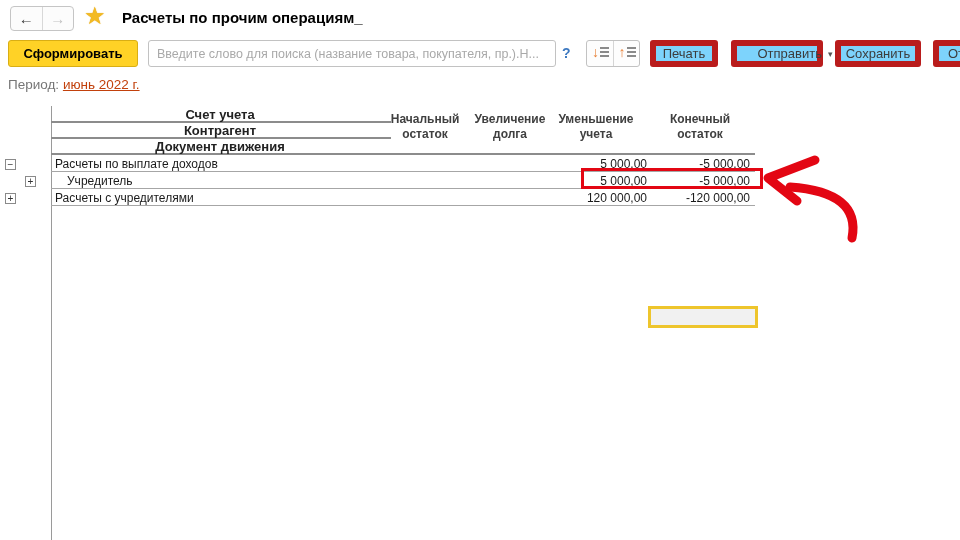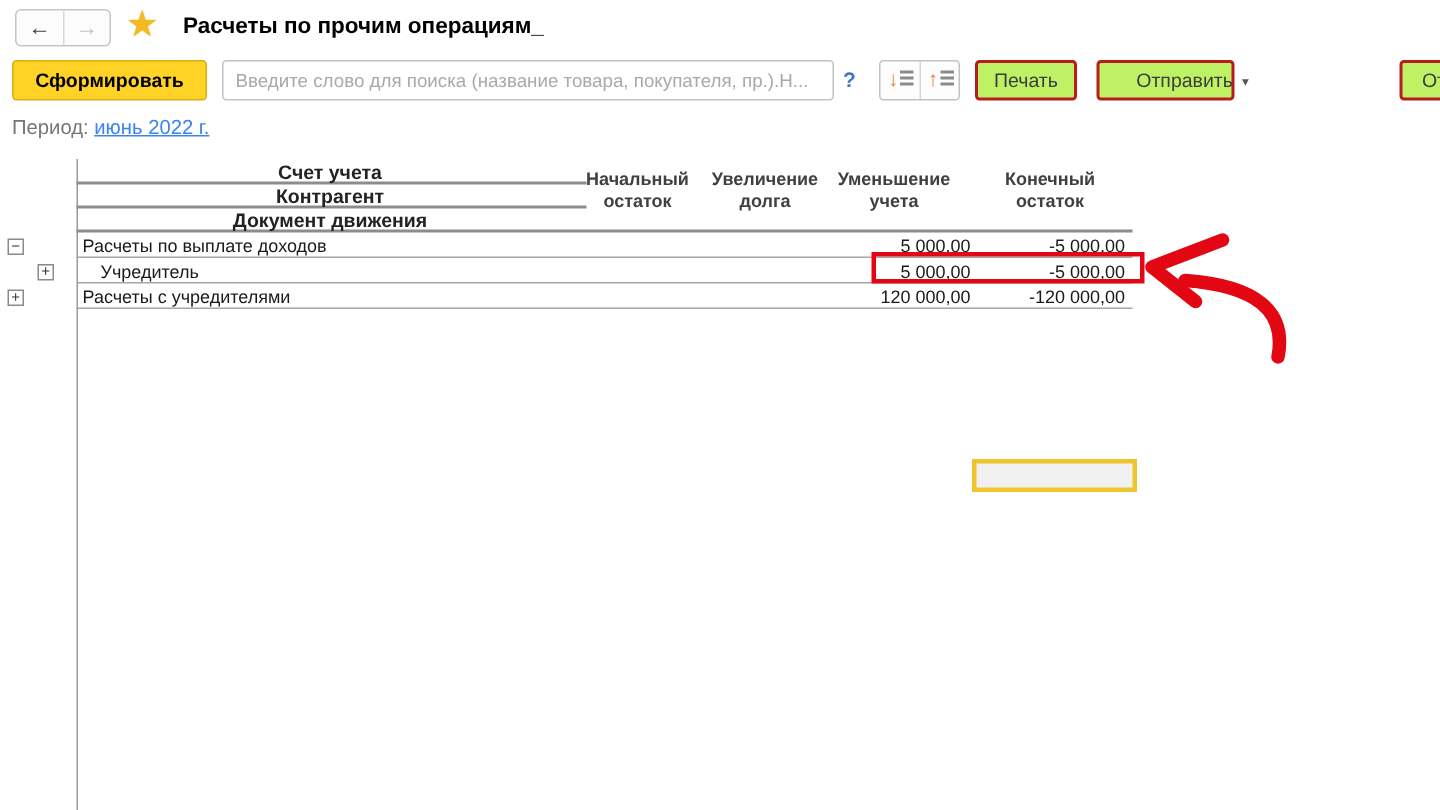--- a/index.html
+++ b/index.html
@@ -13,22 +13,22 @@
   .nav-btn { flex:1; display:flex; align-items:center; justify-content:center;
     font-size:15px; cursor:pointer; }
   .nav-btn.back { color:#3d3d3d; border-right:1px solid #d8d8d8; }
   .nav-btn.fwd  { color:#c2c2c2; }
   .star { position:absolute; left:84px; top:2px; font-size:24px; color:#f3ba22;
     text-shadow:0 0 1px #d99a12; }
   .page-title { position:absolute; left:122px; top:9px; font-size:15px;
     font-weight:bold; color:#000; }
 
   
-  .btn { position:absolute; top:40px; height:27px; background:#bef264;
-    border:2px solid #b91c1c; border-radius:3px; color:#3c3c3c; font-size:13px;
+  .btn { position:absolute; top:40px; height:27px; background:#7dd3fc;
+    border:6px solid #b91c1c; border-radius:3px; color:#3c3c3c; font-size:13px;
     display:flex; align-items:center; justify-content:center; cursor:pointer; }
   .btn-generate { left:8px; width:130px; background:#ffd226;
     border:1px solid #d9ae14; color:#000; font-weight:bold; }
   .search { position:absolute; left:148px; top:40px; width:408px; height:27px;
     border:1px solid #c2c2c2; border-radius:3px; padding:0 8px; font-size:12.5px;
     color:#333; font-family:"Liberation Sans", sans-serif; }
   .search::placeholder { color:#a9a9a9; }
   .help { position:absolute; left:562px; top:45px; color:#3c78c0;
     font-weight:bold; font-size:14px; cursor:pointer; }
   .icon-group { position:absolute; left:586px; top:40px; height:27px;
@@ -43,21 +43,21 @@
   .sort-ico .lines i { display:block; height:2px; background:#8a8a8a;
     margin-bottom:2px; }
   .btn-print { left:650px; width:68px; }
   .btn-send  { left:731px; width:92px;padding-left:36px; }
   .btn-send .caret { font-size:9px; margin-left:6px; color:#555; }
   .btn-save  { left:835px; width:86px; }
   .btn-open  { left:933px; width:46px; }
 
   
   .period { position:absolute; left:8px; top:77px; font-size:13.5px; color:#767676; }
-  .period a { color:#3b82f6; text-decoration:underline; cursor:pointer; }
+  .period a { color:#c2410c; text-decoration:underline; cursor:pointer; }
 
   
   .vline { position:absolute; left:51px; top:106px; width:1px; height:434px;
     background:#9a9a9a; }
   .hline { position:absolute; left:51px; background:#8c8c8c; }
   .rline { position:absolute; left:51px; height:1px; background:#a6a6a6; }
   .hdr-field { position:absolute; left:52px; width:336px; height:15px;
     text-align:center; font-size:13px; font-weight:bold; color:#222; }
   .hdr-col { position:absolute; top:110px; height:34px; display:flex;
     align-items:center; justify-content:center; text-align:center;
@@ -117,20 +117,21 @@
           </span>
       </span>
     </div>
   </div>
 
   <button class="btn btn-print">Печать</button>
   <button class="btn btn-send">
     <span>Отправить</span>
     <span class="caret">▾</span>
   </button>
+  <button class="btn btn-save">Сохранить</button>
   <button class="btn btn-open">От</button>
 
   <div class="period">
     <span>Период:</span>
     <a>июнь 2022 г.</a>
   </div>
 
   <div class="vline"></div>
   <div class="hline" style="top:121px; width:340px; height:2px;"></div>
   <div class="hline" style="top:137px; width:340px; height:2px;"></div>

